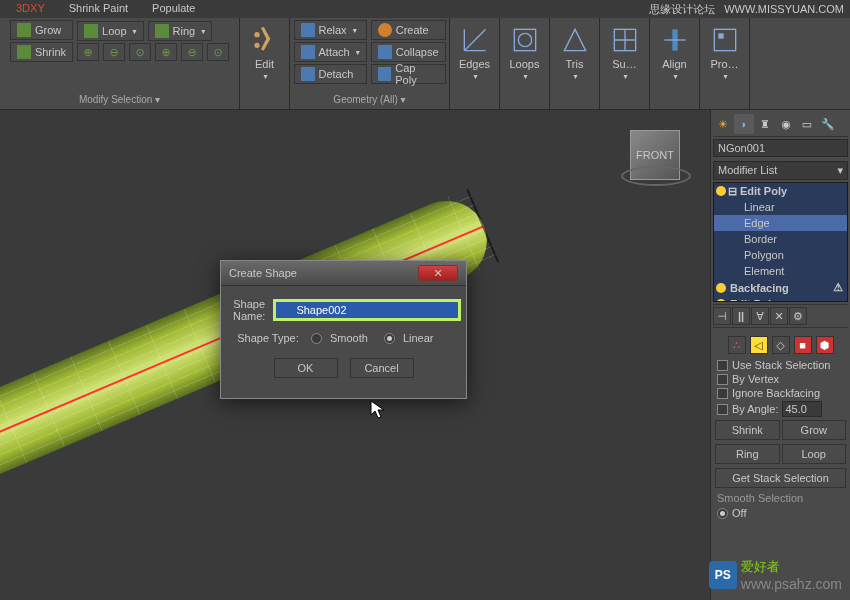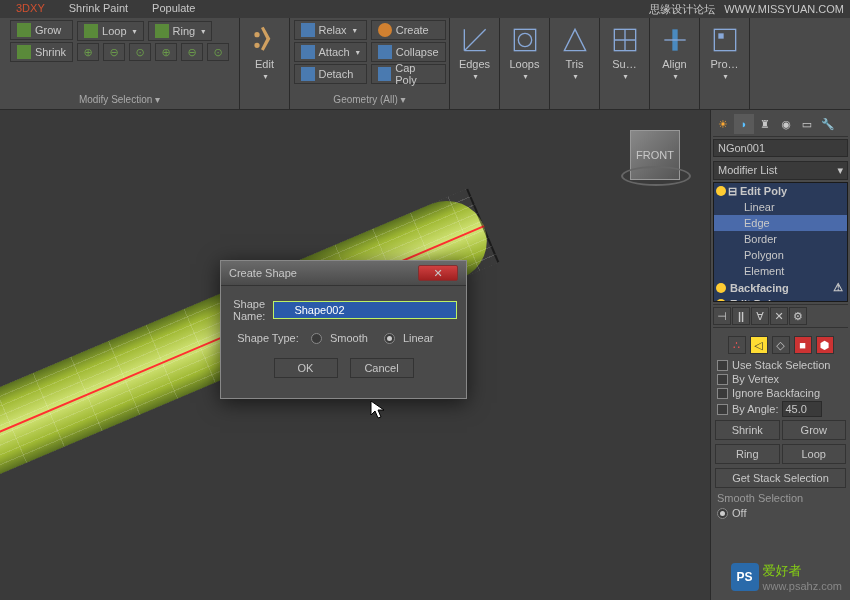--- a/index.html
+++ b/index.html
@@ -48,21 +48,21 @@
 .chk{width:11px;height:11px;border:1px solid #888;background:#3a3a3a}
 .spin{width:40px;background:#3a3a3a;border:1px solid #2a2a2a;padding:1px 2px;text-align:left}
 .btn-row{display:flex;gap:2px;padding:2px}
 .pbtn{flex:1;background:#4a4a4a;border:1px solid #333;padding:3px;text-align:center;cursor:pointer}
 .dialog{position:absolute;top:260px;left:220px;width:247px;background:#4a4a4a;border:1px solid #888;box-shadow:0 4px 20px rgba(0,0,0,.6)}
 .dialog-title{background:linear-gradient(#6a6a6a,#4a4a4a);padding:4px 8px;display:flex;justify-content:space-between;align-items:center;border-bottom:1px solid #333}
 .close-btn{width:40px;height:16px;background:linear-gradient(#d04040,#a02020);border:1px solid #803030;border-radius:2px;display:flex;align-items:center;justify-content:center;color:#fff;cursor:pointer}
 .dialog-body{padding:12px}
 .form-row{display:flex;align-items:center;gap:8px;margin-bottom:10px}
 .form-label{width:70px;text-align:center}
-.text-input{flex:1;background:#3a3a3a;border:1px solid #bef264;padding:2px 20px;color:#fff}
+.text-input{flex:1;background:#3a3a3a;border:3px solid #bef264;padding:2px 20px;color:#fff}
 .text-input.sel{background:#2a5aaa}
 .radio{width:11px;height:11px;border:1px solid #888;border-radius:50%;background:#3a3a3a;display:inline-block;position:relative}
 .radio.on::after{content:'';position:absolute;top:2px;left:2px;width:5px;height:5px;background:#ccc;border-radius:50%}
 .dialog-btns{display:flex;gap:12px;justify-content:center;padding:4px 0 8px}
 .dbtn{width:64px;padding:3px;background:#4a4a4a;border:1px solid #333;text-align:center;cursor:pointer}
 .cursor{position:absolute;top:400px;left:370px;width:16px;height:20px;pointer-events:none}
 .watermark-tr{position:absolute;top:2px;right:6px;font-size:11px;color:#888;z-index:99}
 .watermark-br{position:absolute;bottom:8px;right:8px;z-index:99;display:flex;align-items:center;gap:4px}
 .ps-logo{width:28px;height:28px;background:#2a6aaa;border-radius:4px;display:flex;align-items:center;justify-content:center;color:#fff;font-weight:bold;font-size:12px}
 .dropdown-arrow{font-size:8px;margin-left:2px}
@@ -410,15 +410,15 @@
 </div>
 
 <svg class="cursor" viewBox="0 0 16 20">
     <path fill="#fff" stroke="#000" d="M1 1l0 14 4-4 3 7 3-1-3-7 6 0z"></path>
   </svg>
 
 <div class="watermark-br">
   <div class="ps-logo">PS</div>
   <div>
     <div style="font-size:13px;color:#84cc16">爱好者</div>
-    <div style="font-size:11px;color:#888">www.psahz.com</div>
+    <div style="font-size:14px;color:#888">www.psahz.com</div>
   </div>
 </div>
 
 </body></html>

